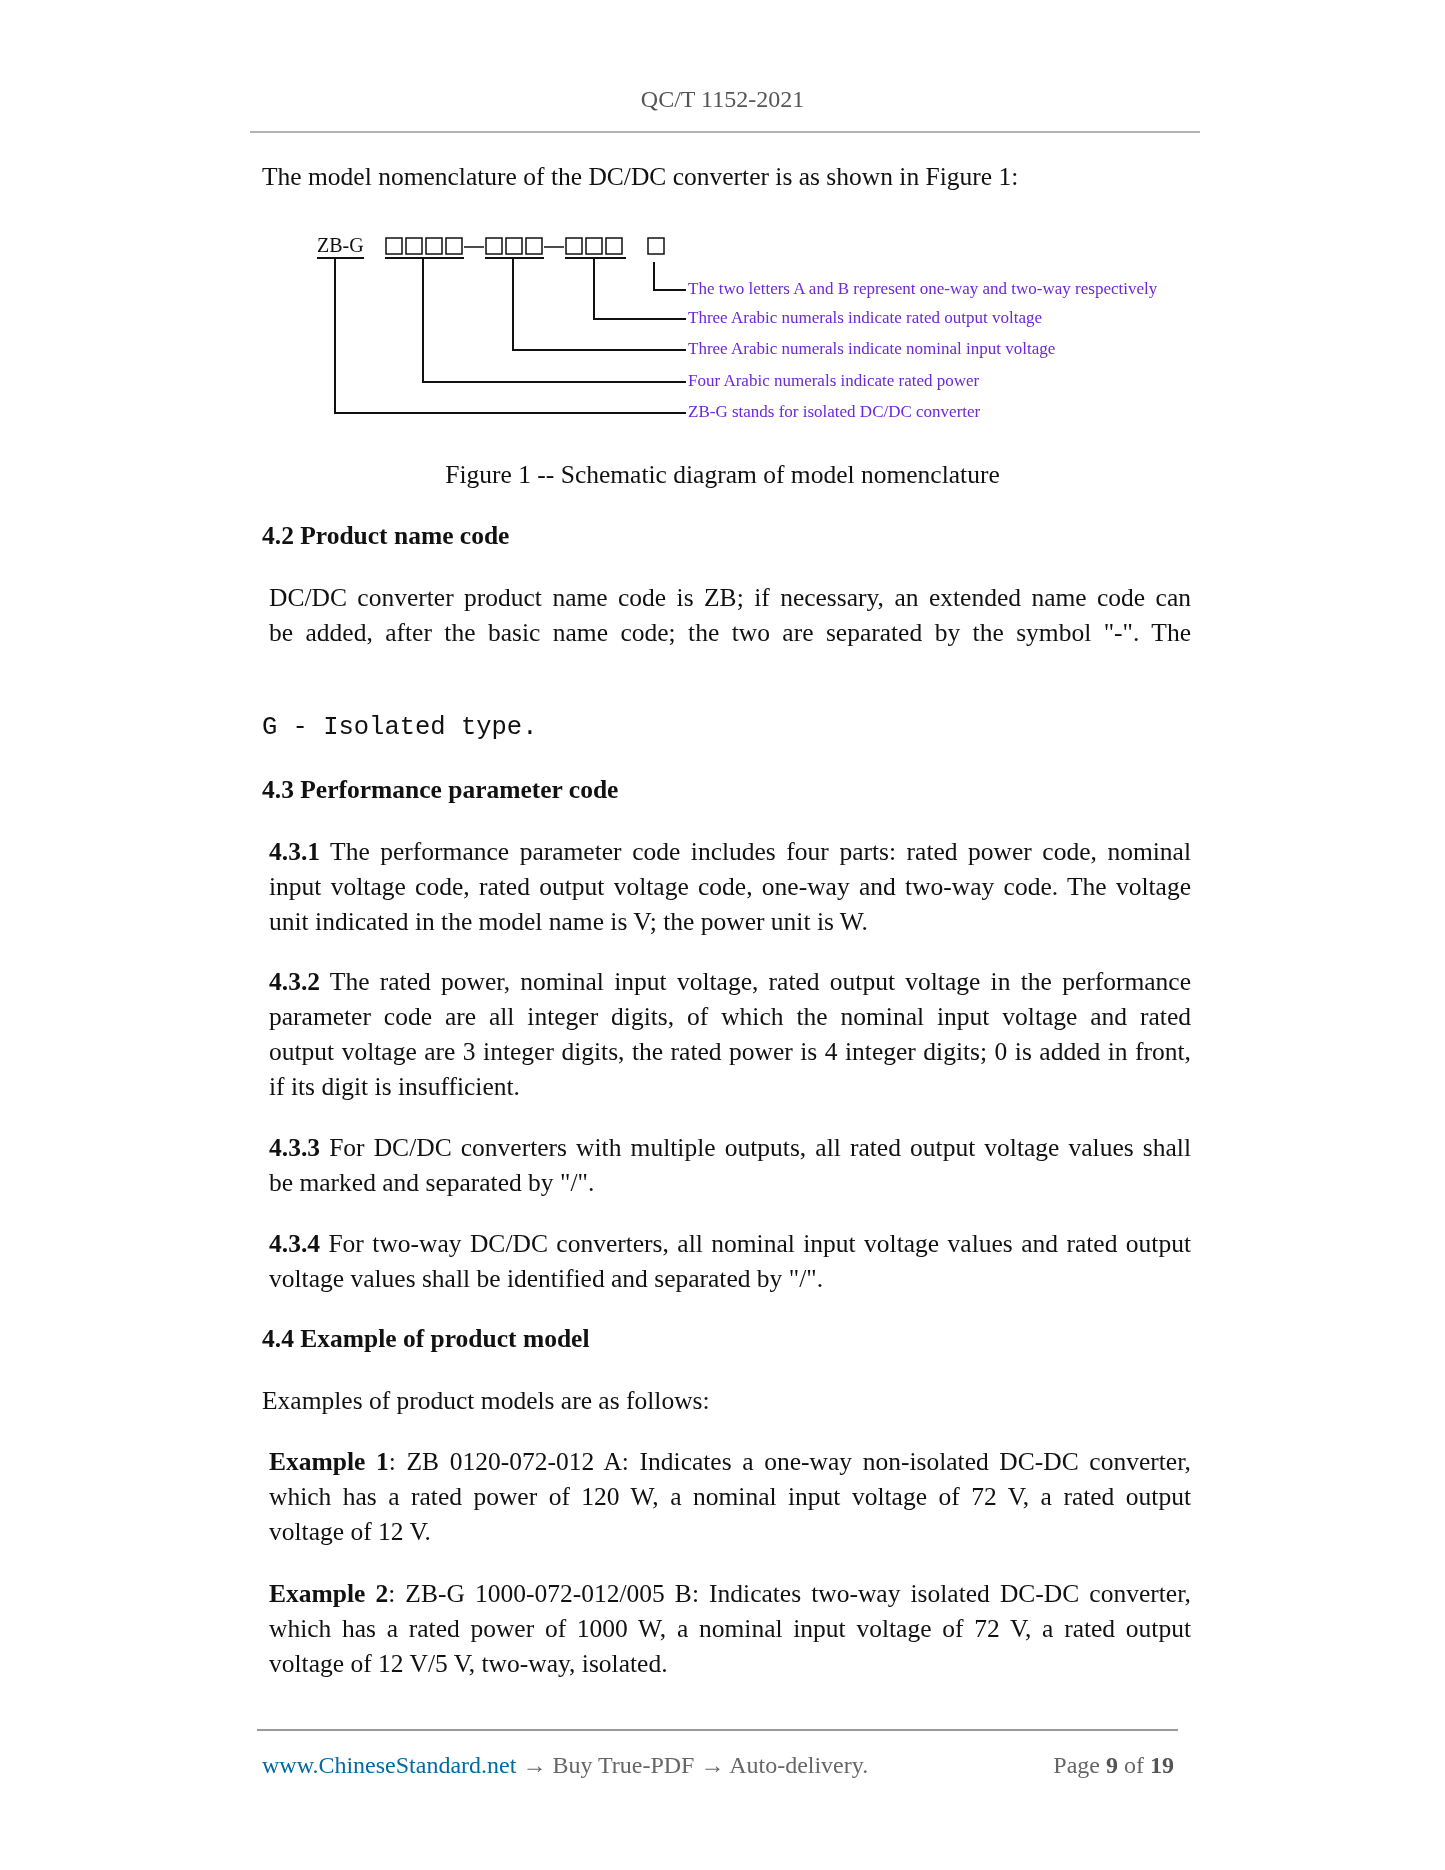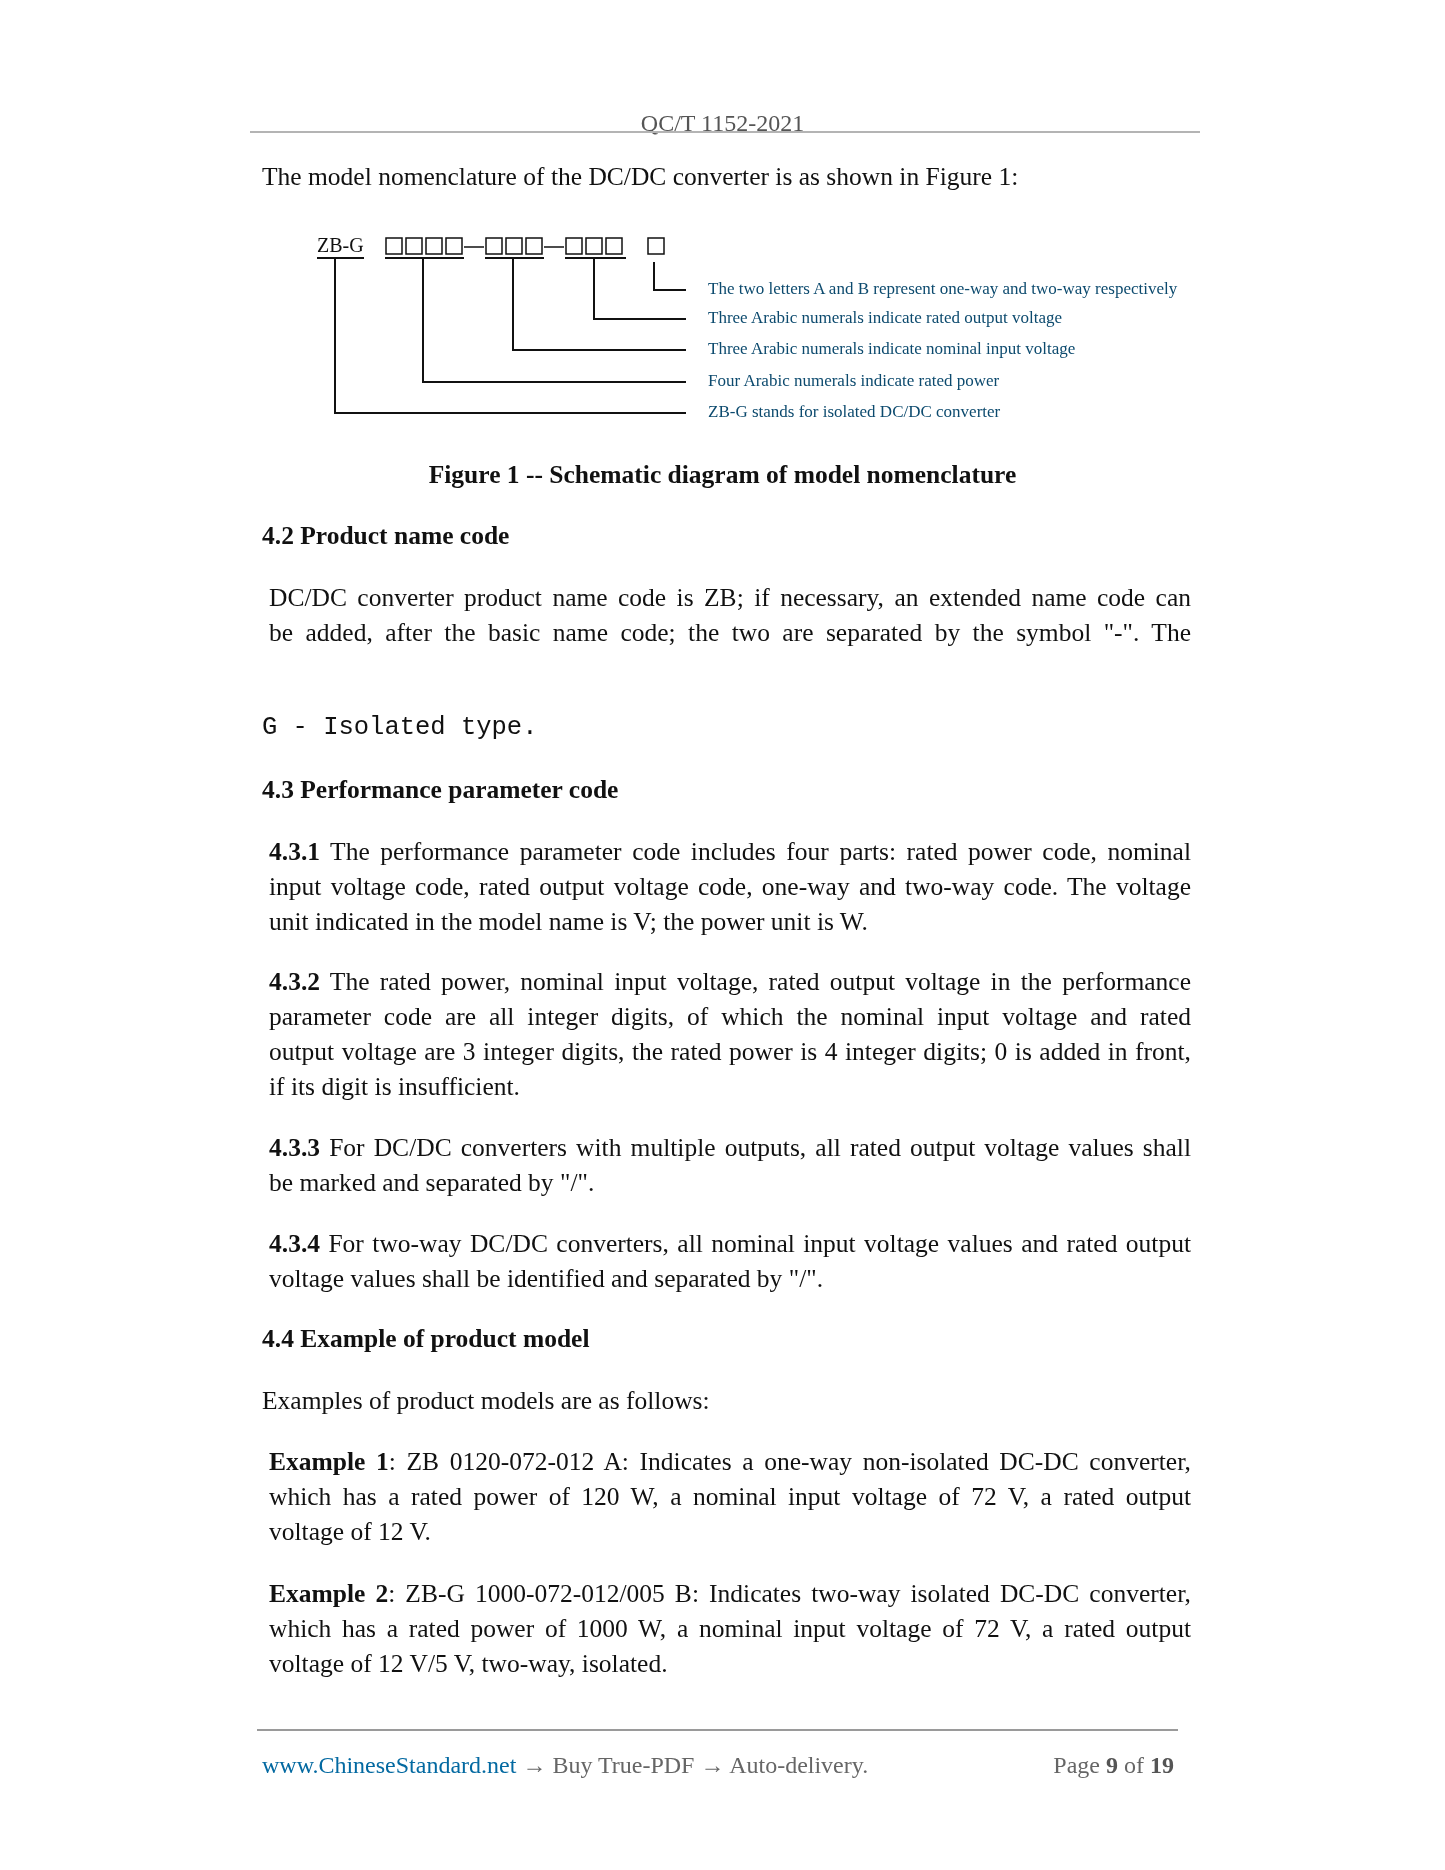--- a/index.html
+++ b/index.html
@@ -1,28 +1,28 @@
 <!DOCTYPE html>
 <html><head>
 <meta charset="utf-8">
 <style>
   html, body { margin: 0; padding: 0; background: #ffffff; }
   body { width: 1445px; height: 1870px; position: relative; overflow: hidden;
          font-family: "Liberation Serif", "DejaVu Serif", serif; color: #111; }
   .abs { position: absolute; }
-  .hdr { left: 0; width: 1445px; top: 84px; text-align: center; font-size: 24px; color: #555; line-height: 30px; margin-top: 24px; }
+  .hdr { left: 0; width: 1445px; top: 84px; text-align: center; font-size: 24px; color: #555; line-height: 30px; }
   .rule-top { left: 250px; width: 950px; top: 131px; height: 2px; background: #b4b4b4; }
   .rule-bot { left: 257px; width: 921px; top: 1729px; height: 2px; background: #9a9a9a; }
   .body-line { left: 262px; width: 922px; font-size: 25.5px; line-height: 35px; white-space: nowrap; }
   .bold { font-weight: bold; }
   .para { left: 269px; width: 922px; font-size: 25.5px; line-height: 35px; text-align: justify; }
   .para .l { display: block; text-align: justify; text-align-last: justify; white-space: nowrap; height: 35px; }
   .para .l.last { text-align-last: left; }
-  .caption { left: 0; width: 1445px; text-align: center; font-size: 25.5px; font-weight: bold; line-height: 35px; }
-  .fig-label { font-size: 17px; line-height: 20px; white-space: nowrap; color: #0c4a6e; margin-left: 20px; }
+  .caption { left: 0; width: 1445px; text-align: center; font-size: 25.5px; font-weight: normal; line-height: 35px; }
+  .fig-label { font-size: 17px; line-height: 20px; white-space: nowrap; color: #6d28d9; }
   .fig-code { font-size: 20px; line-height: 22px; white-space: nowrap; }
   .footer { font-size: 24px; line-height: 30px; color: #666; white-space: nowrap; }
   .footer a { color: #0369a1; }
   .footer .num { font-weight: bold; color: #555; }
   svg { position: absolute; left: 0; top: 0; }
 </style>
 </head>
 <body>
 
 <div class="abs hdr">QC/T 1152-2021</div>

